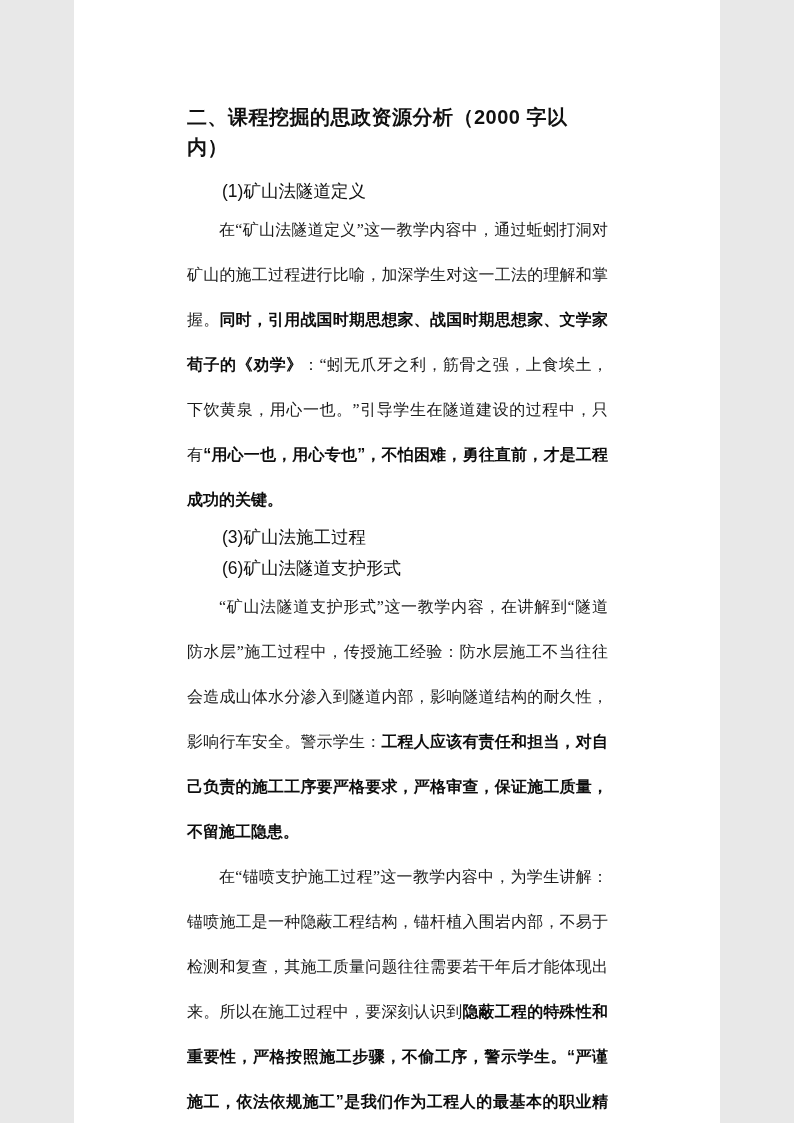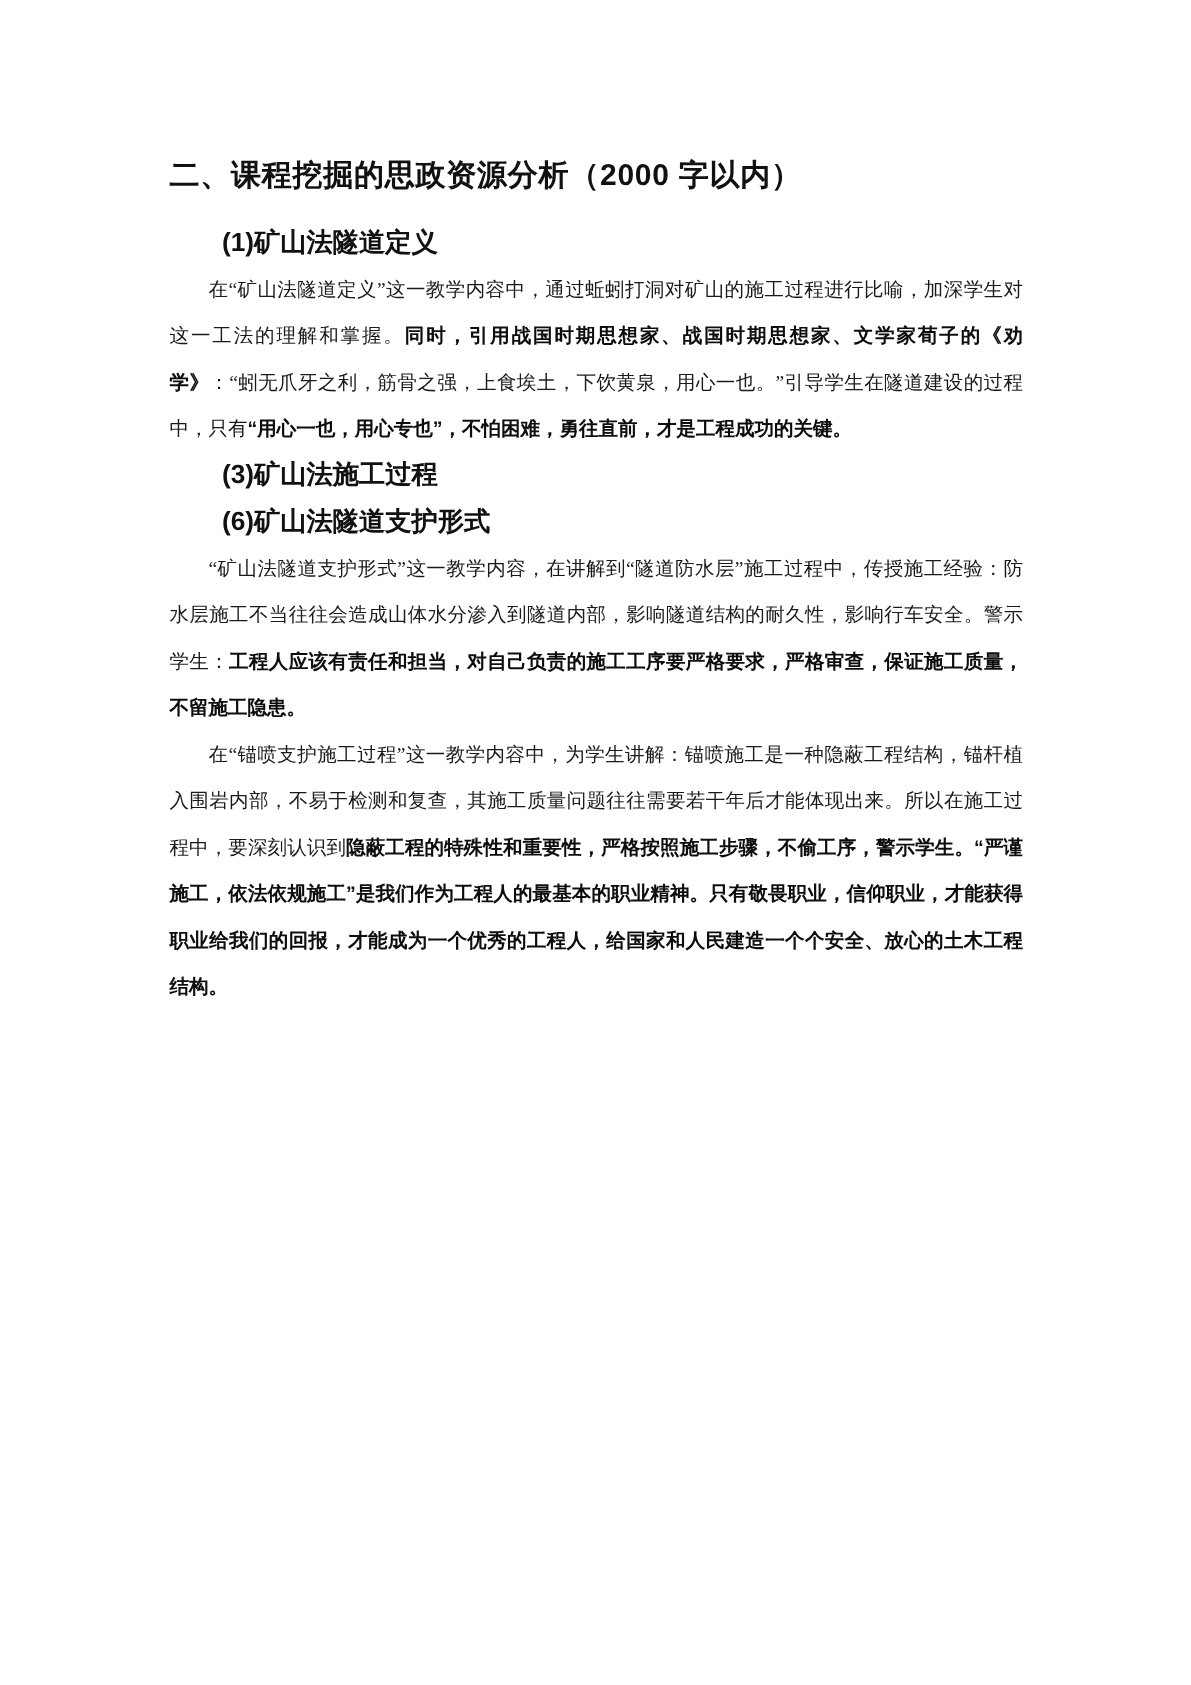--- a/index.html
+++ b/index.html
@@ -2,21 +2,21 @@
 <html><head>
 <meta charset="utf-8">
 <style>
   html, body {
     margin: 0;
     padding: 0;
     background: #e8e8e8;
   }
   .page {
     position: relative;
-    width: 794px;
+    width: 646px;
     height: 1123px;
     margin: 0 auto;
     background: #ffffff;
     box-sizing: border-box;
     padding: 102px 112px 0 113px;
     color: #141414;
     font-family: "Liberation Serif", "DejaVu Serif", serif;
     overflow: hidden;
   }
   .doc-title {
@@ -26,28 +26,28 @@
     font-weight: bold;
     font-family: "Liberation Sans", "DejaVu Sans", sans-serif;
     letter-spacing: 0.5px;
     color: #111111;
   }
   .sub-heading {
     margin: 0;
     padding-left: 2em;
     font-size: 17.5px;
     line-height: 31px;
-    font-weight: bold;
+    font-weight: normal;
     font-family: "Liberation Sans", "DejaVu Sans", sans-serif;
     color: #111111;
   }
   .para {
     margin: 0;
-    font-size: 13px;
-    line-height: 31px;
+    font-size: 16px;
+    line-height: 45px;
     text-align: justify;
     text-justify: inter-ideograph;
     text-indent: 2em;
     color: #1a1a1a;
     word-break: break-all;
   }
   .b {
     font-weight: bold;
     font-family: "Liberation Sans", "DejaVu Sans", sans-serif;
     color: #0d0d0d;

